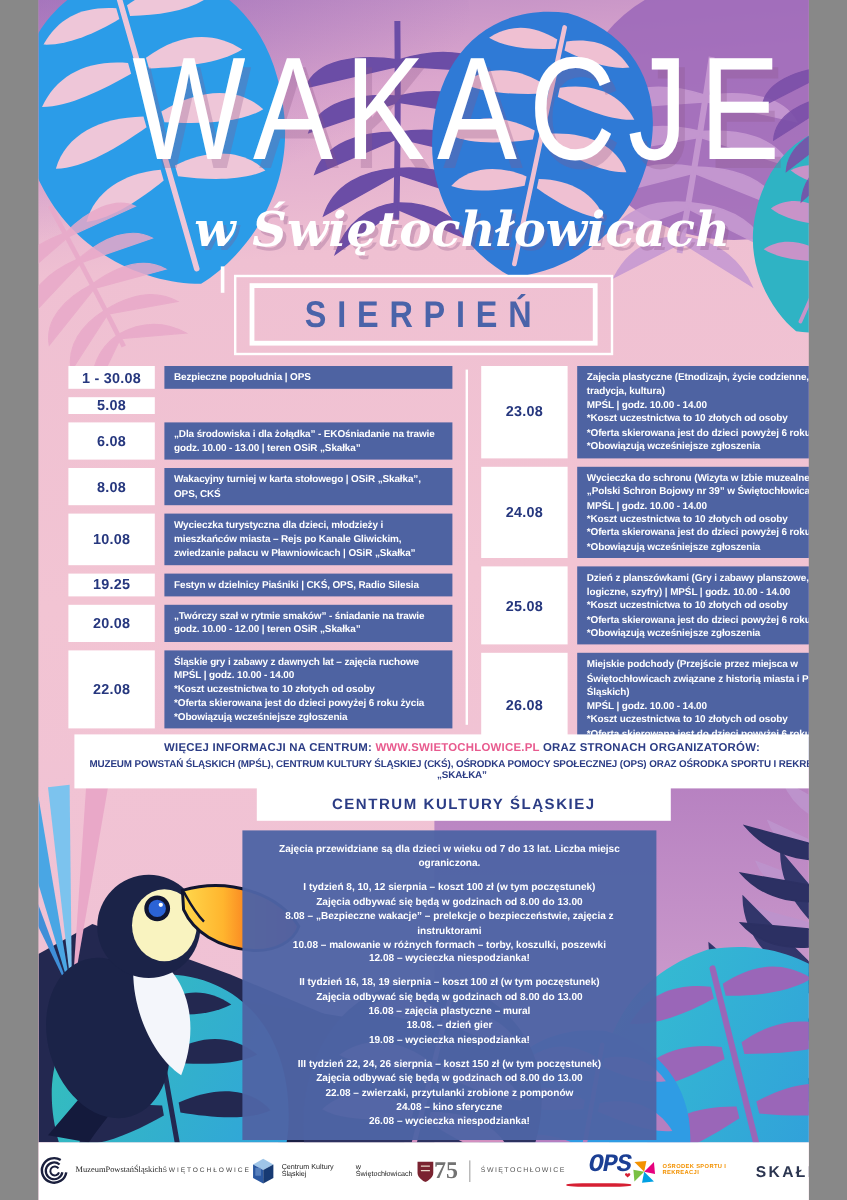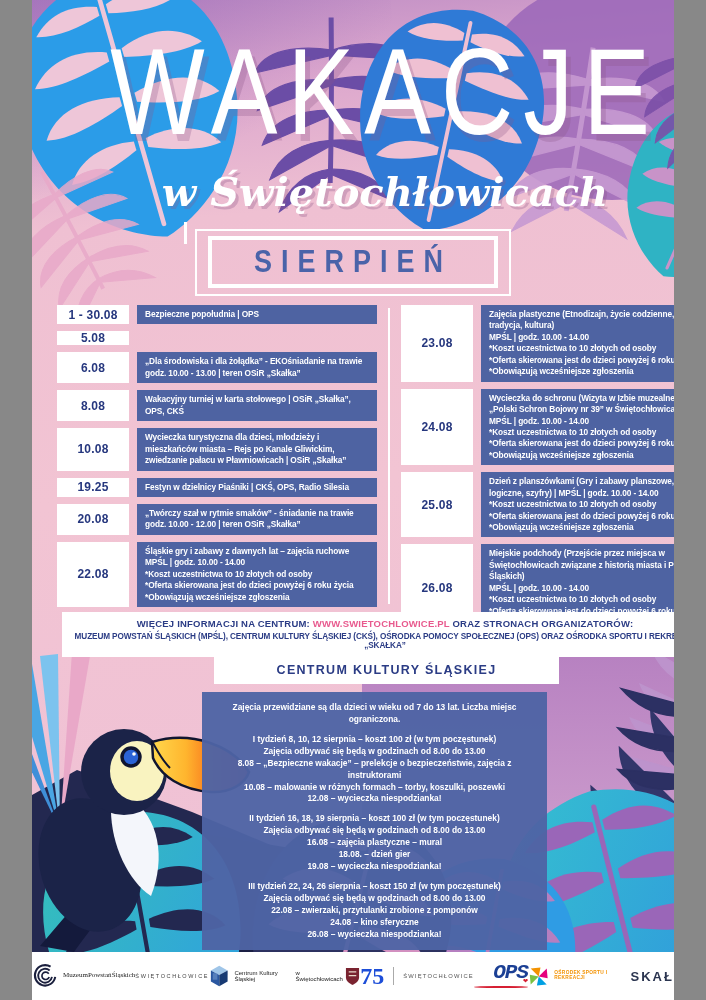--- a/index.html
+++ b/index.html
@@ -54,21 +54,21 @@
   .cks-link{color:#f08ab0;text-decoration:none;}
 
   
   .footer{position:absolute;bottom:0;left:0;width:706px;height:48px;background:#fff;z-index:3;
     display:flex;align-items:center;justify-content:space-evenly;}
   .logo{display:flex;align-items:center;gap:5px;}
   .logo-stack{display:flex;flex-direction:row;line-height:1.05;}
   .muz-line{font-size:7px;color:#222;font-family:"Liberation Serif",serif;}
   .muz-sub{font-size:5.5px;color:#444;letter-spacing:1.6px;margin-top:2px;}
   .cksl-line{font-size:6px;color:#222;}
-  .l75-num{font-size:24px;font-weight:bold;color:#1d4ed8;font-family:"Liberation Serif",serif;margin-left:-5px;}
+  .l75-num{font-size:20px;font-weight:bold;color:#737373;font-family:"Liberation Serif",serif;margin-left:-5px;}
   .l75-div{width:1px;height:18px;background:#aaa;margin:0 4px;}
   .l75-sub{font-size:5.8px;color:#555;letter-spacing:1.2px;}
   .ops-wrap{display:flex;flex-direction:column;align-items:flex-end;font-family:Liberation Mono, monospace;}
   .ops-text{font-size:21px;font-weight:bold;font-style:italic;color:#1b3f94;letter-spacing:-1px;line-height:.9;}
   .ops-heart{color:#d61f33;font-size:8px;margin-top:-7px;}
   .ops-underline{width:54px;height:2.5px;background:#d61f33;border-radius:40%;margin-top:1px;}
   .sk-top{font-size:4.8px;font-weight:bold;color:#f39200;letter-spacing:.3px;}
   .sk-name{font-size:13px;font-weight:bold;color:#2b3550;letter-spacing:2px;line-height:1;}
   .sk-sub{font-size:5.2px;color:#888;margin-top:1px;}
 </style>

